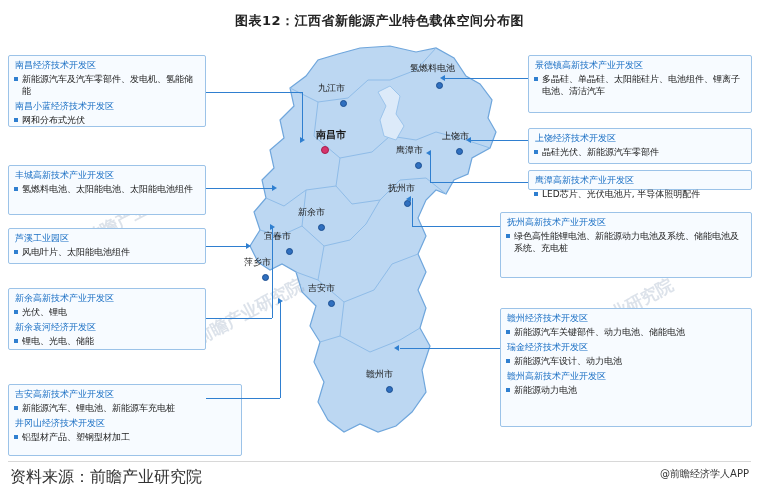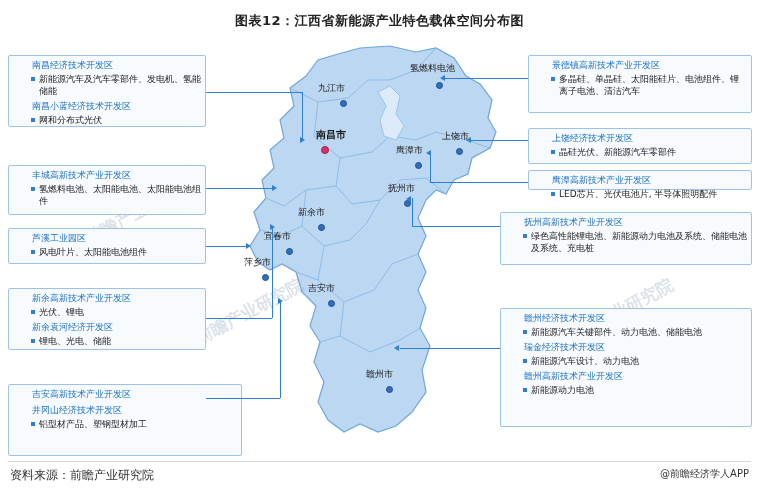--- a/index.html
+++ b/index.html
@@ -15,21 +15,21 @@
     font-size:13px;font-weight:bold;color:#222;letter-spacing:0.5px;
   }
   #map-wrap{
     position:absolute;left:240px;top:40px;width:290px;height:410px;
   }
   .box{
     position:absolute;
     border:1px solid #9cc3e8;
     background:#f7fbff;
     border-radius:2px;
-    padding:3px 4px 4px 21px;
+    padding:3px 4px 4px 4px;
     box-sizing:border-box;
   }
   .zone-name{
     color:#1a6fc4;font-size:9px;line-height:13px;margin:0 0 1px 2px;white-space:nowrap;
   }
   .zone-name.second{margin-top:3px;}
   .item{
     font-size:9px;line-height:12px;color:#222;
     padding-left:9px;position:relative;
   }
@@ -41,21 +41,21 @@
   .connector{position:absolute;background:#2f7fd0;}
   .conn-h{height:1px;}
   .conn-v{width:1px;}
   .arrow{
     position:absolute;width:0;height:0;
     border-top:3px solid transparent;border-bottom:3px solid transparent;
   }
   .arrow-l{border-right:5px solid #2f7fd0;}
   .arrow-r{border-left:5px solid #2f7fd0;}
   #source{
-    position:absolute;left:10px;top:467px;font-size:12px;color:#333;
+    position:absolute;left:10px;top:467px;font-size:16px;color:#333;
   }
   #brand{
     position:absolute;right:10px;top:467px;font-size:10px;color:#333;
   }
   #footline{
     position:absolute;left:8px;right:8px;top:461px;height:1px;background:#d8d8d8;
   }
   .city{
     position:absolute;font-size:9px;color:#1a1a1a;white-space:nowrap;
   }
@@ -160,20 +160,21 @@
   </div>
   <div class="legend-row">
     <div class="zone-name second">新余袁河经济开发区</div>
     <div class="item">锂电、光电、储能</div>
   </div>
 </div>
 
 <div class="box" style="left:8px;top:384px;width:234px;height:72px;">
   <div class="legend-row">
     <div class="zone-name">吉安高新技术产业开发区</div>
+    <div class="item">新能源汽车、锂电池、新能源车充电桩</div>
   </div>
   <div class="legend-row">
     <div class="zone-name second">井冈山经济技术开发区</div>
     <div class="item">铝型材产品、塑钢型材加工</div>
   </div>
 </div>
 
 <div class="box" style="left:528px;top:55px;width:224px;height:58px;">
   <div class="zone-name">景德镇高新技术产业开发区</div>
   <div class="item">多晶硅、单晶硅、太阳能硅片、电池组件、锂离子电池、清洁汽车</div>
@@ -182,21 +183,21 @@
 <div class="box" style="left:528px;top:128px;width:224px;height:36px;">
   <div class="zone-name">上饶经济技术开发区</div>
   <div class="item">晶硅光伏、新能源汽车零部件</div>
 </div>
 
 <div class="box" style="left:528px;top:170px;width:224px;height:20px;">
   <div class="zone-name">鹰潭高新技术产业开发区</div>
   <div class="item">LED芯片、光伏电池片, 半导体照明配件</div>
 </div>
 
-<div class="box" style="left:500px;top:212px;width:252px;height:53px;">
+<div class="box" style="left:500px;top:212px;width:252px;height:66px;">
   <div class="zone-name">抚州高新技术产业开发区</div>
   <div class="item">绿色高性能锂电池、新能源动力电池及系统、储能电池及系统、充电桩</div>
 </div>
 
 <div class="box" style="left:500px;top:308px;width:252px;height:119px;">
   <div class="legend-row">
     <div class="zone-name">赣州经济技术开发区</div>
     <div class="item">新能源汽车关键部件、动力电池、储能电池</div>
   </div>
   <div class="legend-row">

